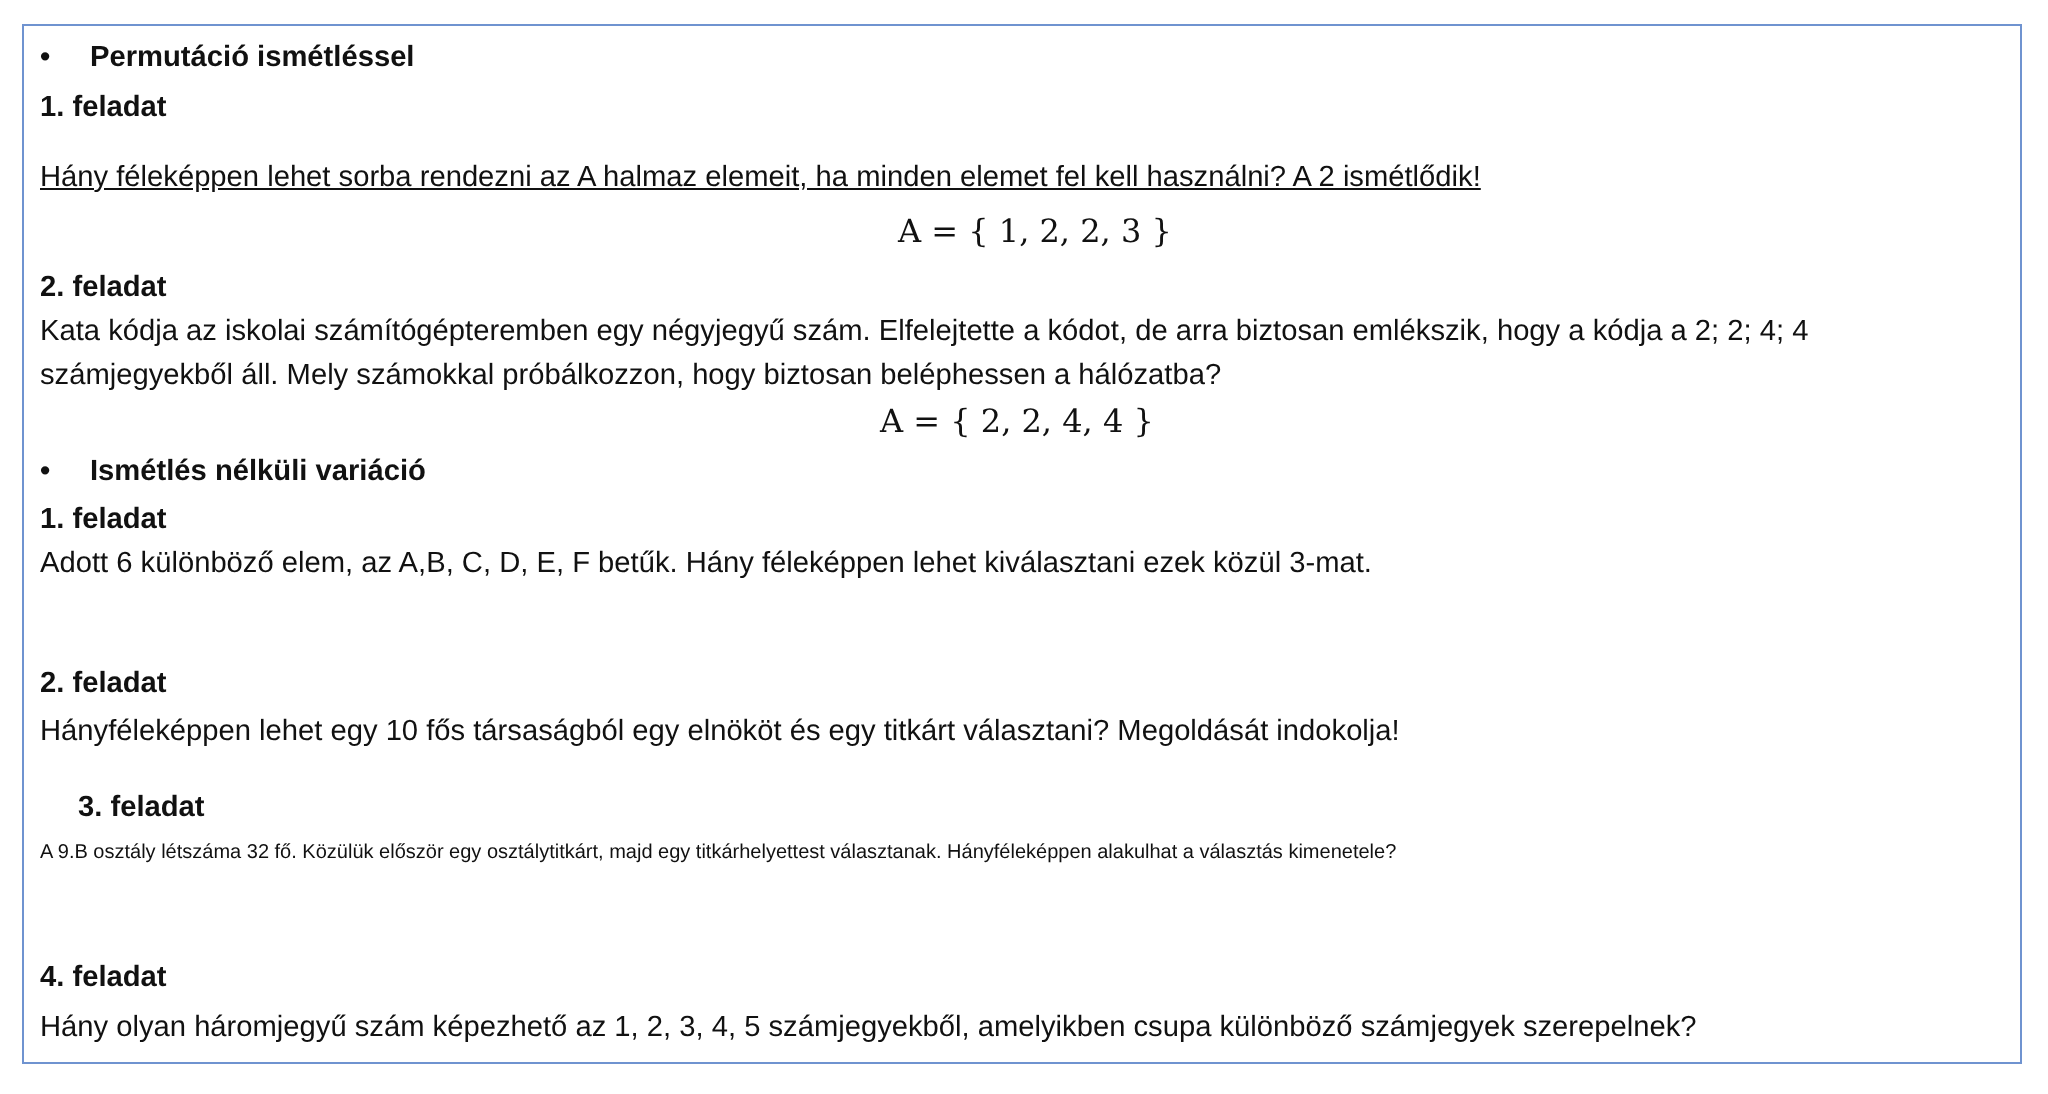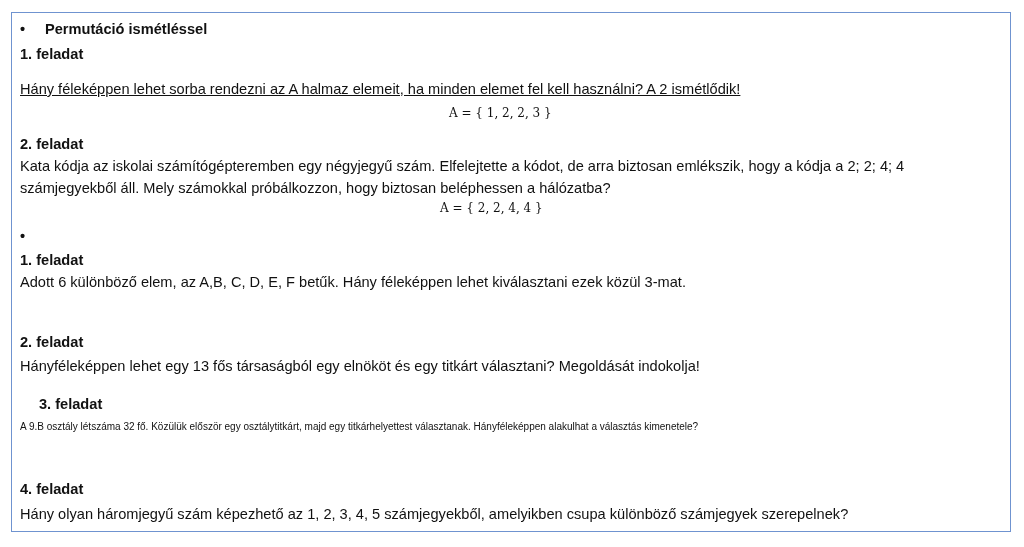--- a/index.html
+++ b/index.html
@@ -41,21 +41,21 @@
     position: absolute;
     left: 20px;
     width: 984px;
     font-size: 10px;
     line-height: 22px;
   }
   .justify { text-align: justify; text-align-last: left; }
   .math {
     position: absolute;
     font-family: "DejaVu Serif", "Liberation Serif", serif;
-    font-size: 12px;
+    font-size: 16px;
     white-space: nowrap;
   }
 </style>
 </head>
 <body>
 
 <div class="frame"></div>
 
 <div class="line bullet-line" style="top:20px;">
   <span class="bullet">•</span>
@@ -66,25 +66,26 @@
 <div class="line" style="top:80px;text-decoration:underline;">Hány féleképpen lehet sorba rendezni az A halmaz elemeit, ha minden elemet fel kell használni? A 2 ismétlődik!</div>
 <div class="math" style="left:449px; top:106px;">A  =  { 1, 2, 2, 3 }</div>
 
 <div class="line bold" style="top:135px;">2. feladat</div>
 <div class="line" style="top:157px;">Kata kódja az iskolai számítógépteremben egy négyjegyű szám. Elfelejtette a kódot, de arra biztosan emlékszik, hogy a kódja a 2; 2; 4; 4</div>
 <div class="line" style="top:179px;">számjegyekből áll. Mely számokkal próbálkozzon, hogy biztosan beléphessen a hálózatba?</div>
 <div class="math" style="left:440px; top:201px;">A  =  { 2, 2, 4, 4 }</div>
 
 <div class="line bullet-line" style="top:227px;">
   <span class="bullet">•</span>
+  <span class="bold">Ismétlés nélküli variáció</span>
 </div>
 
 <div class="line bold" style="top:251px;">1. feladat</div>
 <div class="line" style="top:273px;">Adott 6 különböző elem, az A,B, C, D, E, F betűk. Hány féleképpen lehet kiválasztani ezek közül 3-mat.</div>
 
 <div class="line bold" style="top:333px;">2. feladat</div>
-<div class="line" style="top:357px;">Hányféleképpen lehet egy 13 fős társaságból egy elnököt és egy titkárt választani? Megoldását indokolja!</div>
+<div class="line" style="top:357px;">Hányféleképpen lehet egy 10 fős társaságból egy elnököt és egy titkárt választani? Megoldását indokolja!</div>
 
 <div class="line bold" style="top:395px;margin-left:19px;">3. feladat</div>
 <div class="para justify" style="top:416px;">A 9.B osztály létszáma 32 fő. Közülük először egy osztálytitkárt, majd egy titkárhelyettest választanak. Hányféleképpen alakulhat a választás kimenetele?</div>
 
 <div class="line bold" style="top:480px;text-align:right;">4. feladat</div>
 <div class="line" style="top:505px;">Hány olyan háromjegyű szám képezhető az 1, 2, 3, 4, 5 számjegyekből, amelyikben csupa különböző számjegyek szerepelnek?</div>
 
 </body></html>

